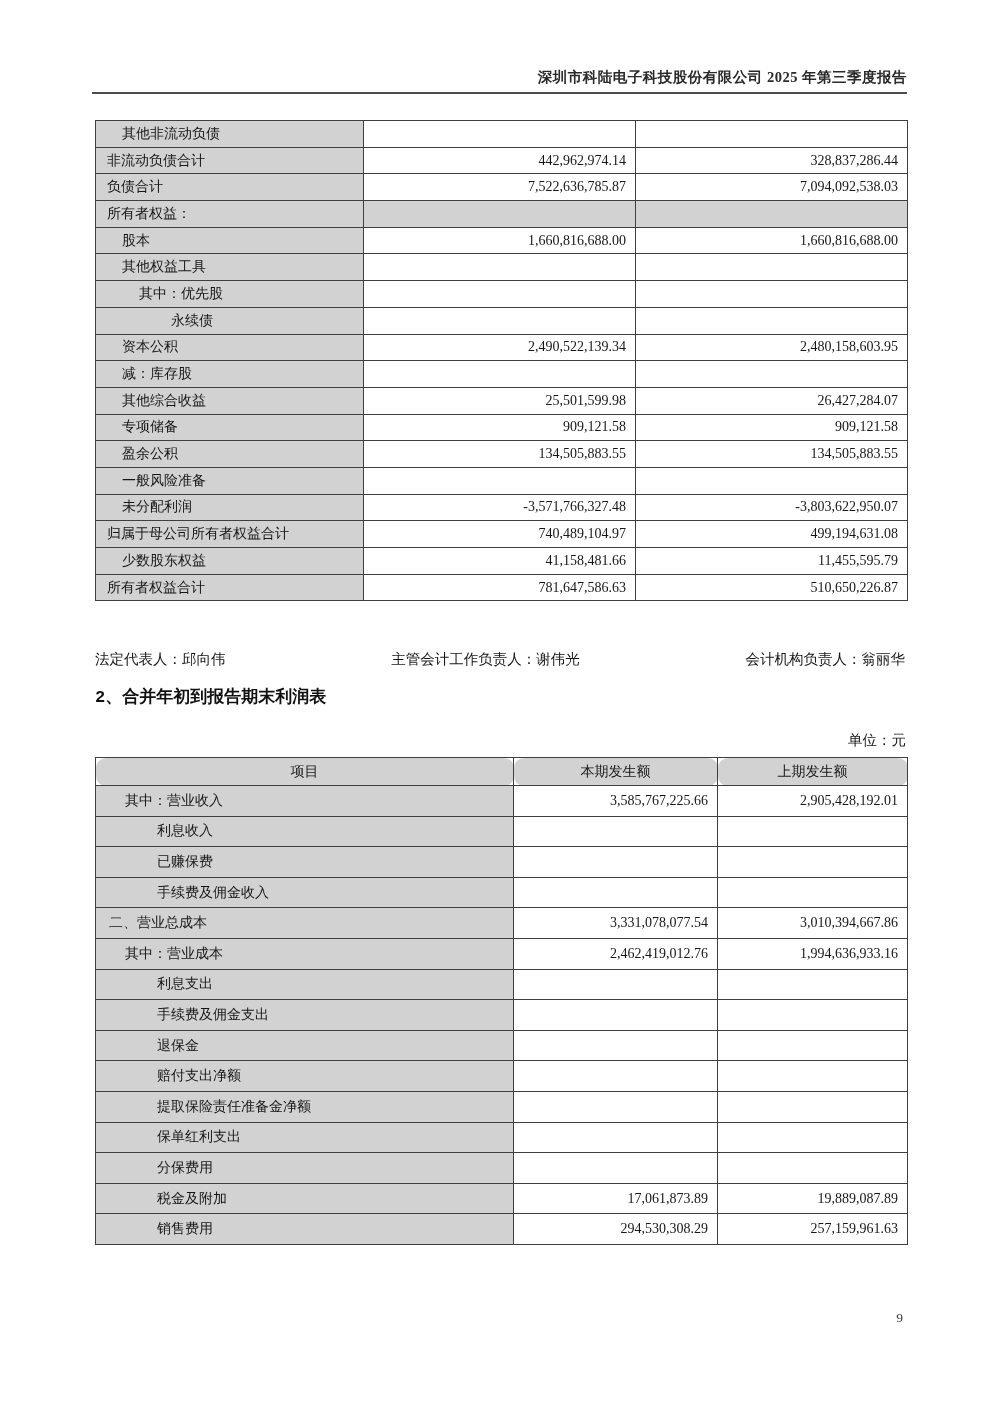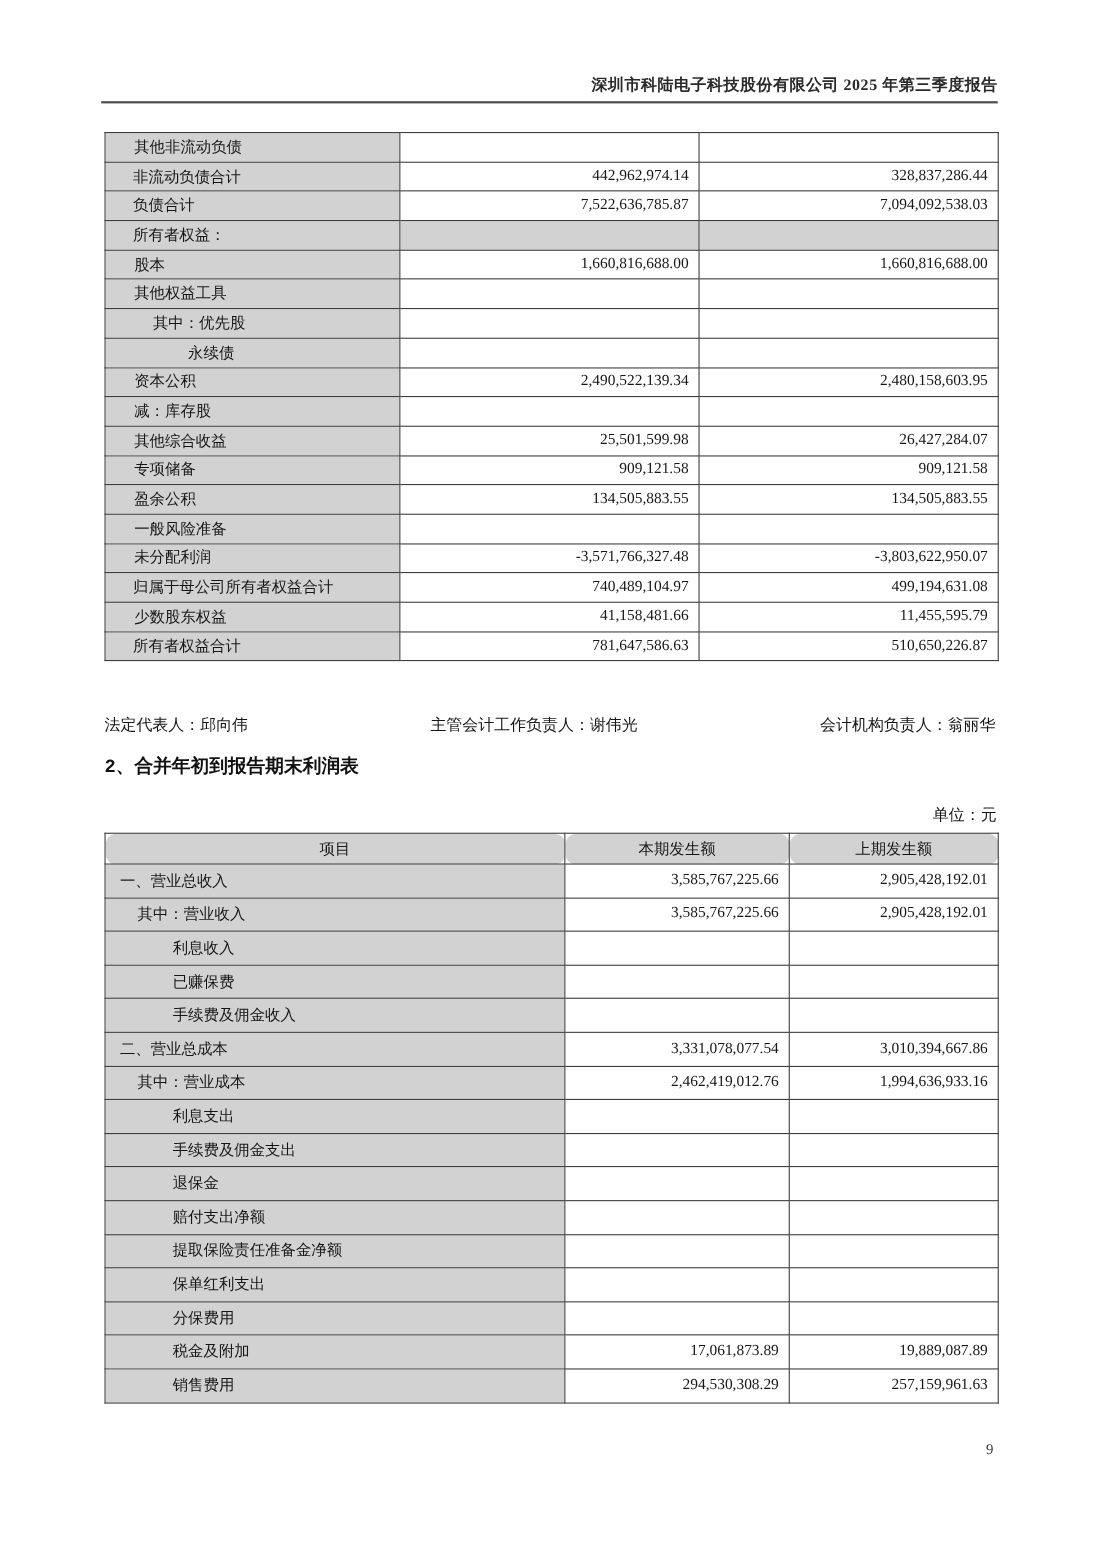--- a/index.html
+++ b/index.html
@@ -48,21 +48,21 @@
     white-space: nowrap;
     padding: 0;
     box-sizing: border-box;
   }
   .lbl { background: #d2d2d2; text-align: left; }
   .val { background: #ffffff; text-align: right; padding-right: 9px; }
   .section-row td { background: #d2d2d2; }
 
   .t1 { top: 120px; }
   .t1 td { height: 26.7px; }
-  .t1 .ind0 { padding-left: 25px; }
+  .t1 .ind0 { padding-left: 11px; }
   .t1 .ind1 { padding-left: 26px; }
   .t1 .ind2 { padding-left: 43px; }
   .t1 .ind3 { padding-left: 75px; }
 
   .t2 { top: 757px; }
   .t2 th { height: 28px; background: #d2d2d2; text-align: center; border-radius: 10px; }
   .t2 td { height: 30.6px; }
   .t2 .ind0 { padding-left: 13px; }
   .t2 .ind1 { padding-left: 29px; }
   .t2 .ind2 { padding-left: 61px; }
@@ -229,25 +229,20 @@
     </colgroup>
     <thead>
       <tr>
         <th>项目</th>
         <th>本期发生额</th>
         <th>上期发生额</th>
       </tr>
     </thead>
     <tbody id="t2-body">
         <tr>
-          <td class="lbl ind0">一、营业总收入</td>
-          <td class="val">3,585,767,225.66</td>
-          <td class="val">2,905,428,192.01</td>
-        </tr>
-        <tr>
           <td class="lbl ind1">其中：营业收入</td>
           <td class="val">3,585,767,225.66</td>
           <td class="val">2,905,428,192.01</td>
         </tr>
         <tr>
           <td class="lbl ind2">利息收入</td>
           <td class="val"></td>
           <td class="val"></td>
         </tr>
         <tr>

